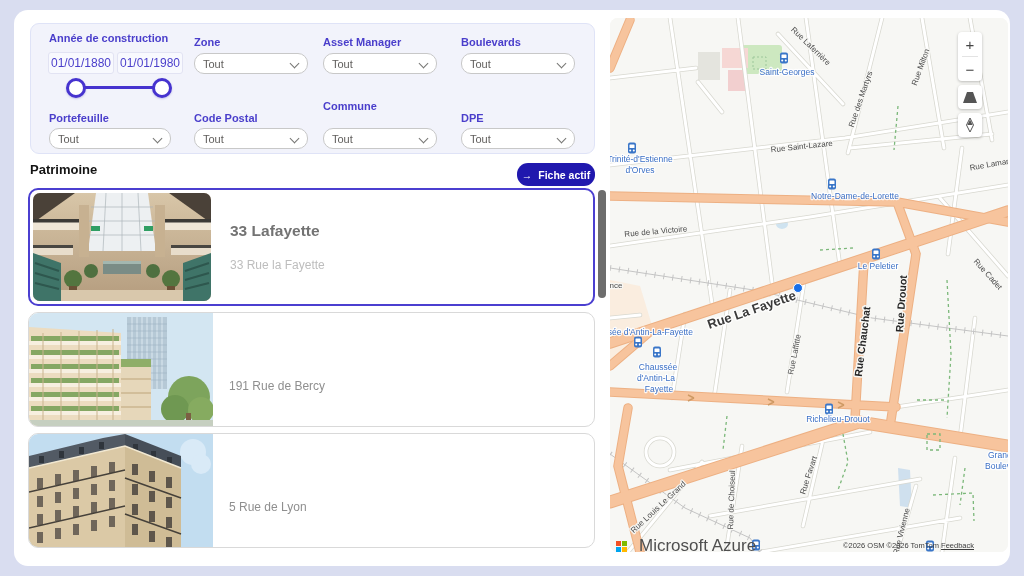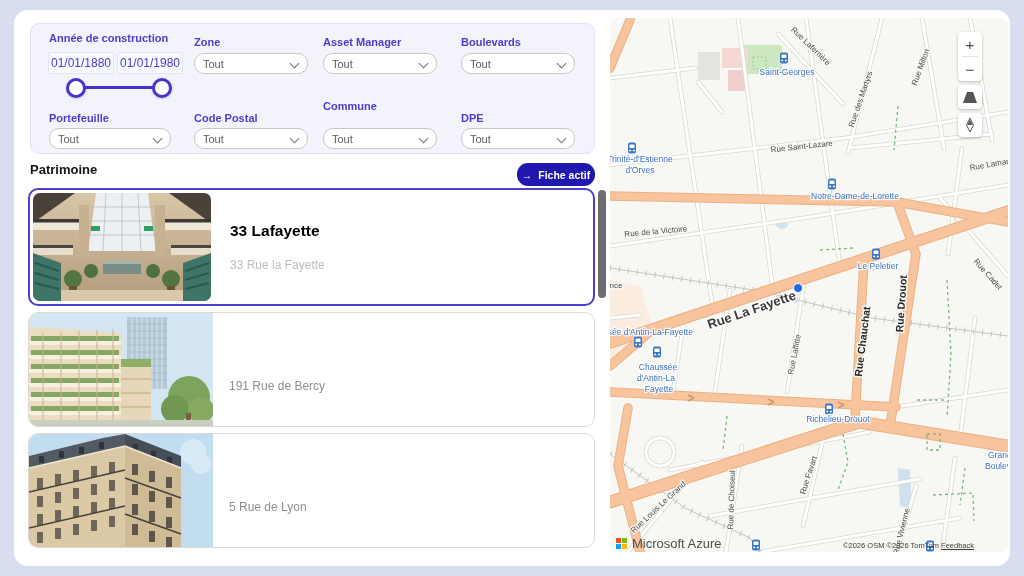--- a/index.html
+++ b/index.html
@@ -13,34 +13,34 @@
   .chev{position:absolute;right:9px;top:6px;width:6px;height:6px;border-right:1.3px solid #767674;border-bottom:1.3px solid #767674;transform:rotate(45deg)}
   .sl-track{position:absolute;left:75px;top:85px;width:86px;height:3px;background:#4633cf;border-radius:2px}
   .sl-handle{position:absolute;top:78px;width:14px;height:14px;background:#fff;border:3px solid #4633cf;border-radius:50%;box-shadow:0 1px 2px rgba(60,50,180,.25)}
   
   .ptitle{position:absolute;left:30px;top:162px;font-size:13px;font-weight:bold;color:#141414}
   .fiche-btn{position:absolute;left:517px;top:163px;width:78px;height:23px;background:#2018ae;border-radius:11px;color:#fff;font-size:10.5px;font-weight:bold;display:flex;align-items:center;justify-content:center;gap:6px;cursor:pointer}
   .card{position:absolute;left:28px;width:567px;background:#fff;border:1px solid #d9d9d9;border-radius:10px;box-sizing:border-box}
   .card.sel{border:2px solid #4b3fd0}
   .cimg{position:absolute;overflow:hidden;border-radius:7px}
   .cimg.flush{border-radius:9px 0 0 9px}
-  .ctitle{position:absolute;left:200px;font-size:15.5px;font-weight:bold;color:#000000}
+  .ctitle{position:absolute;left:200px;font-size:15.5px;font-weight:bold;color:#737373}
   .caddr{position:absolute;left:200px;font-size:12px;color:#8f8f8f}
   .caddr.light{color:#bdbdbd}
   .scrollthumb{position:absolute;left:598px;top:190px;width:8px;height:108px;background:#6d6d6d;border-radius:4px}
   
   .map{position:absolute;left:610px;top:18px;width:398px;height:534px;border-radius:8px;overflow:hidden;background:#f7f7f4}
   .ms{font-size:8px;fill:#4c4c4c;text-anchor:middle;paint-order:stroke;stroke:#f7f7f4;stroke-width:2.5px;stroke-linejoin:round}
   .msb{font-size:10.5px;font-weight:bold;fill:#262626;text-anchor:middle;paint-order:stroke;stroke:#f7f7f4;stroke-width:3px;stroke-linejoin:round}
   .msl{font-size:13px;font-weight:bold;fill:#3a3a3a;text-anchor:middle;paint-order:stroke;stroke:rgba(255,255,255,.75);stroke-width:3px;stroke-linejoin:round}
   .mm{font-size:8.5px;fill:#3a6fc5;text-anchor:middle;paint-order:stroke;stroke:rgba(255,255,255,.85);stroke-width:2.5px;stroke-linejoin:round}
   .mapctl{position:absolute;left:958px;width:24px;background:#fff;border-radius:4px;box-shadow:0 1px 3px rgba(0,0,0,.25);display:flex;flex-direction:column;align-items:center;justify-content:center}
   .ctlbtn{width:24px;height:24px;display:flex;align-items:center;justify-content:center;font-size:15px;color:#444;cursor:pointer}
   .ctlsep{width:16px;height:1px;background:#e3e3e3}
-  .attr-left{position:absolute;left:616px;top:536px;display:flex;align-items:center;gap:5px;font-size:13px;color:#4f4f4f}
+  .attr-left{position:absolute;left:616px;top:536px;display:flex;align-items:center;gap:12px;font-size:17px;color:#4f4f4f}
   .mslogo{display:grid;grid-template-columns:5px 5px;grid-template-rows:5px 5px;gap:1px}
   .mslogo i{display:block}
   .attr-right{position:absolute;left:843px;top:541px;font-size:7.5px;color:#3c3c3c;white-space:nowrap}
   .attr-right .fb{text-decoration:underline;cursor:pointer}
 </style>
 </head>
 <body>
 
 <div id="app">
   <div class="panel"></div>

